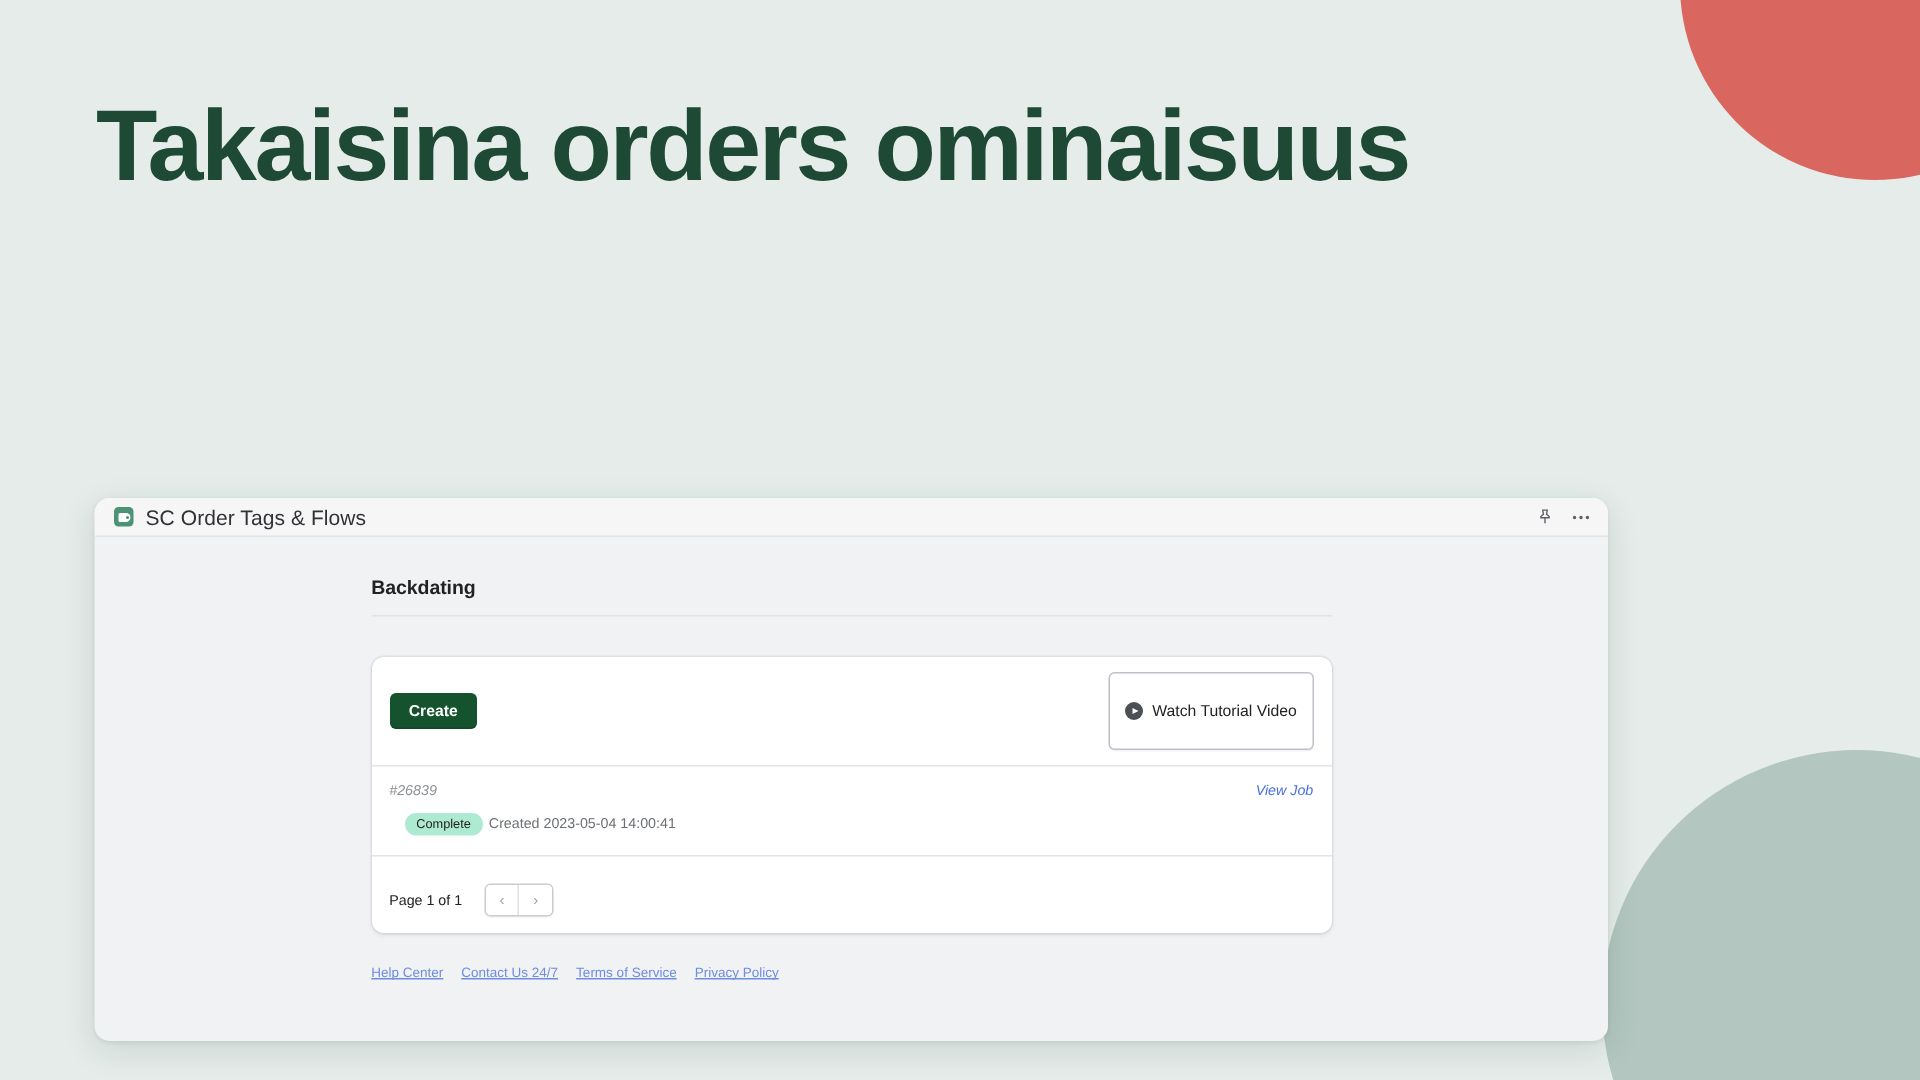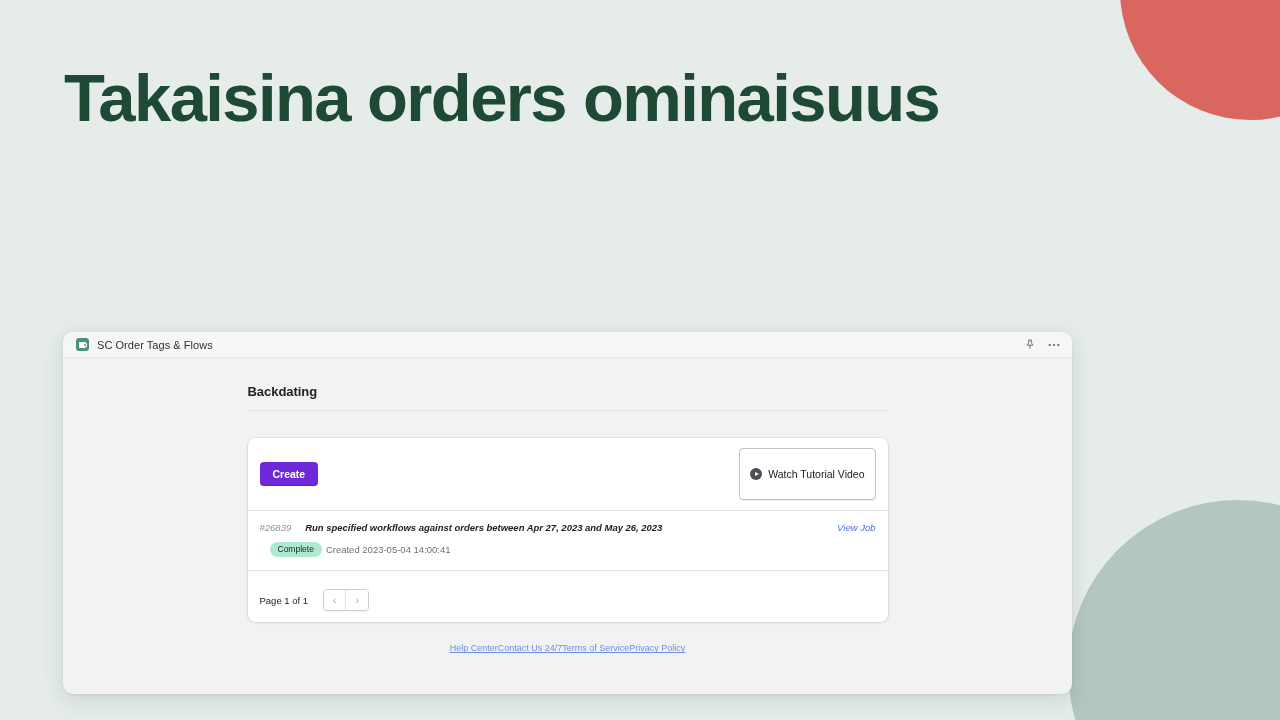--- a/index.html
+++ b/index.html
@@ -95,21 +95,21 @@
     content: "";
     position: absolute;
     width: 2px; height: 2px;
     border-radius: 50%;
     background: #4b9276;
     right: 3.3px;
   }
 
   #window-title {
     margin-left: 8px;
-    font-size: 11px;
+    font-size: 14px;
     color: #303236;
     letter-spacing: .05px;
   }
 
   #titlebar-actions {
     margin-left: auto;
     display: flex;
     align-items: center;
     gap: 13px;
   }
@@ -147,21 +147,21 @@
 
   #card-toolbar {
     display: flex;
     align-items: center;
     justify-content: space-between;
     padding: 10px 12px;
     border-bottom: 1px solid #e3e4e6;
   }
 
   #create-button {
-    background: #6d28d9;
+    background: #14532d;
     color: #fff;
     font-size: 10.5px;
     font-weight: 600;
     border: none;
     border-radius: 4px;
     padding: 6px 13px;
     cursor: pointer;
     box-shadow: inset 0 -1px 0 rgba(0,0,0,.15);
     font-family: inherit;
   }
@@ -279,21 +279,21 @@
     color: #9fa3a8;
     font-size: 10px;
   }
   #page-prev-button { border-right: 1px solid #e0e2e5; }
 
   
   #window-footer {
     margin: 21px auto 0;
     width: 640px;
     display: flex;
-    justify-content: center;
+    gap: 12px;
   }
 
   .footer-link {
     font-size: 9px;
     color: #6f8ddd;
     text-decoration: underline;
     cursor: pointer;
   }
 </style>
 </head>
@@ -343,21 +343,20 @@
         <button id="create-button">Create</button>
         <button id="tutorial-button">
           <span id="play-icon"></span>
           <span>Watch Tutorial Video</span>
         </button>
       </div>
 
       <div id="job-row">
         <div id="job-line">
           <span id="job-id">#26839</span>
-          <span id="job-description">Run specified workflows against orders between Apr 27, 2023 and May 26, 2023</span>
           <a id="view-job-link">View Job</a>
         </div>
         <div id="job-meta">
           <span id="status-badge">Complete</span>
           <span id="job-created">Created 2023-05-04 14:00:41</span>
         </div>
       </div>
 
       <div id="pagination-row">
         <span id="page-label">Page 1 of 1</span>

